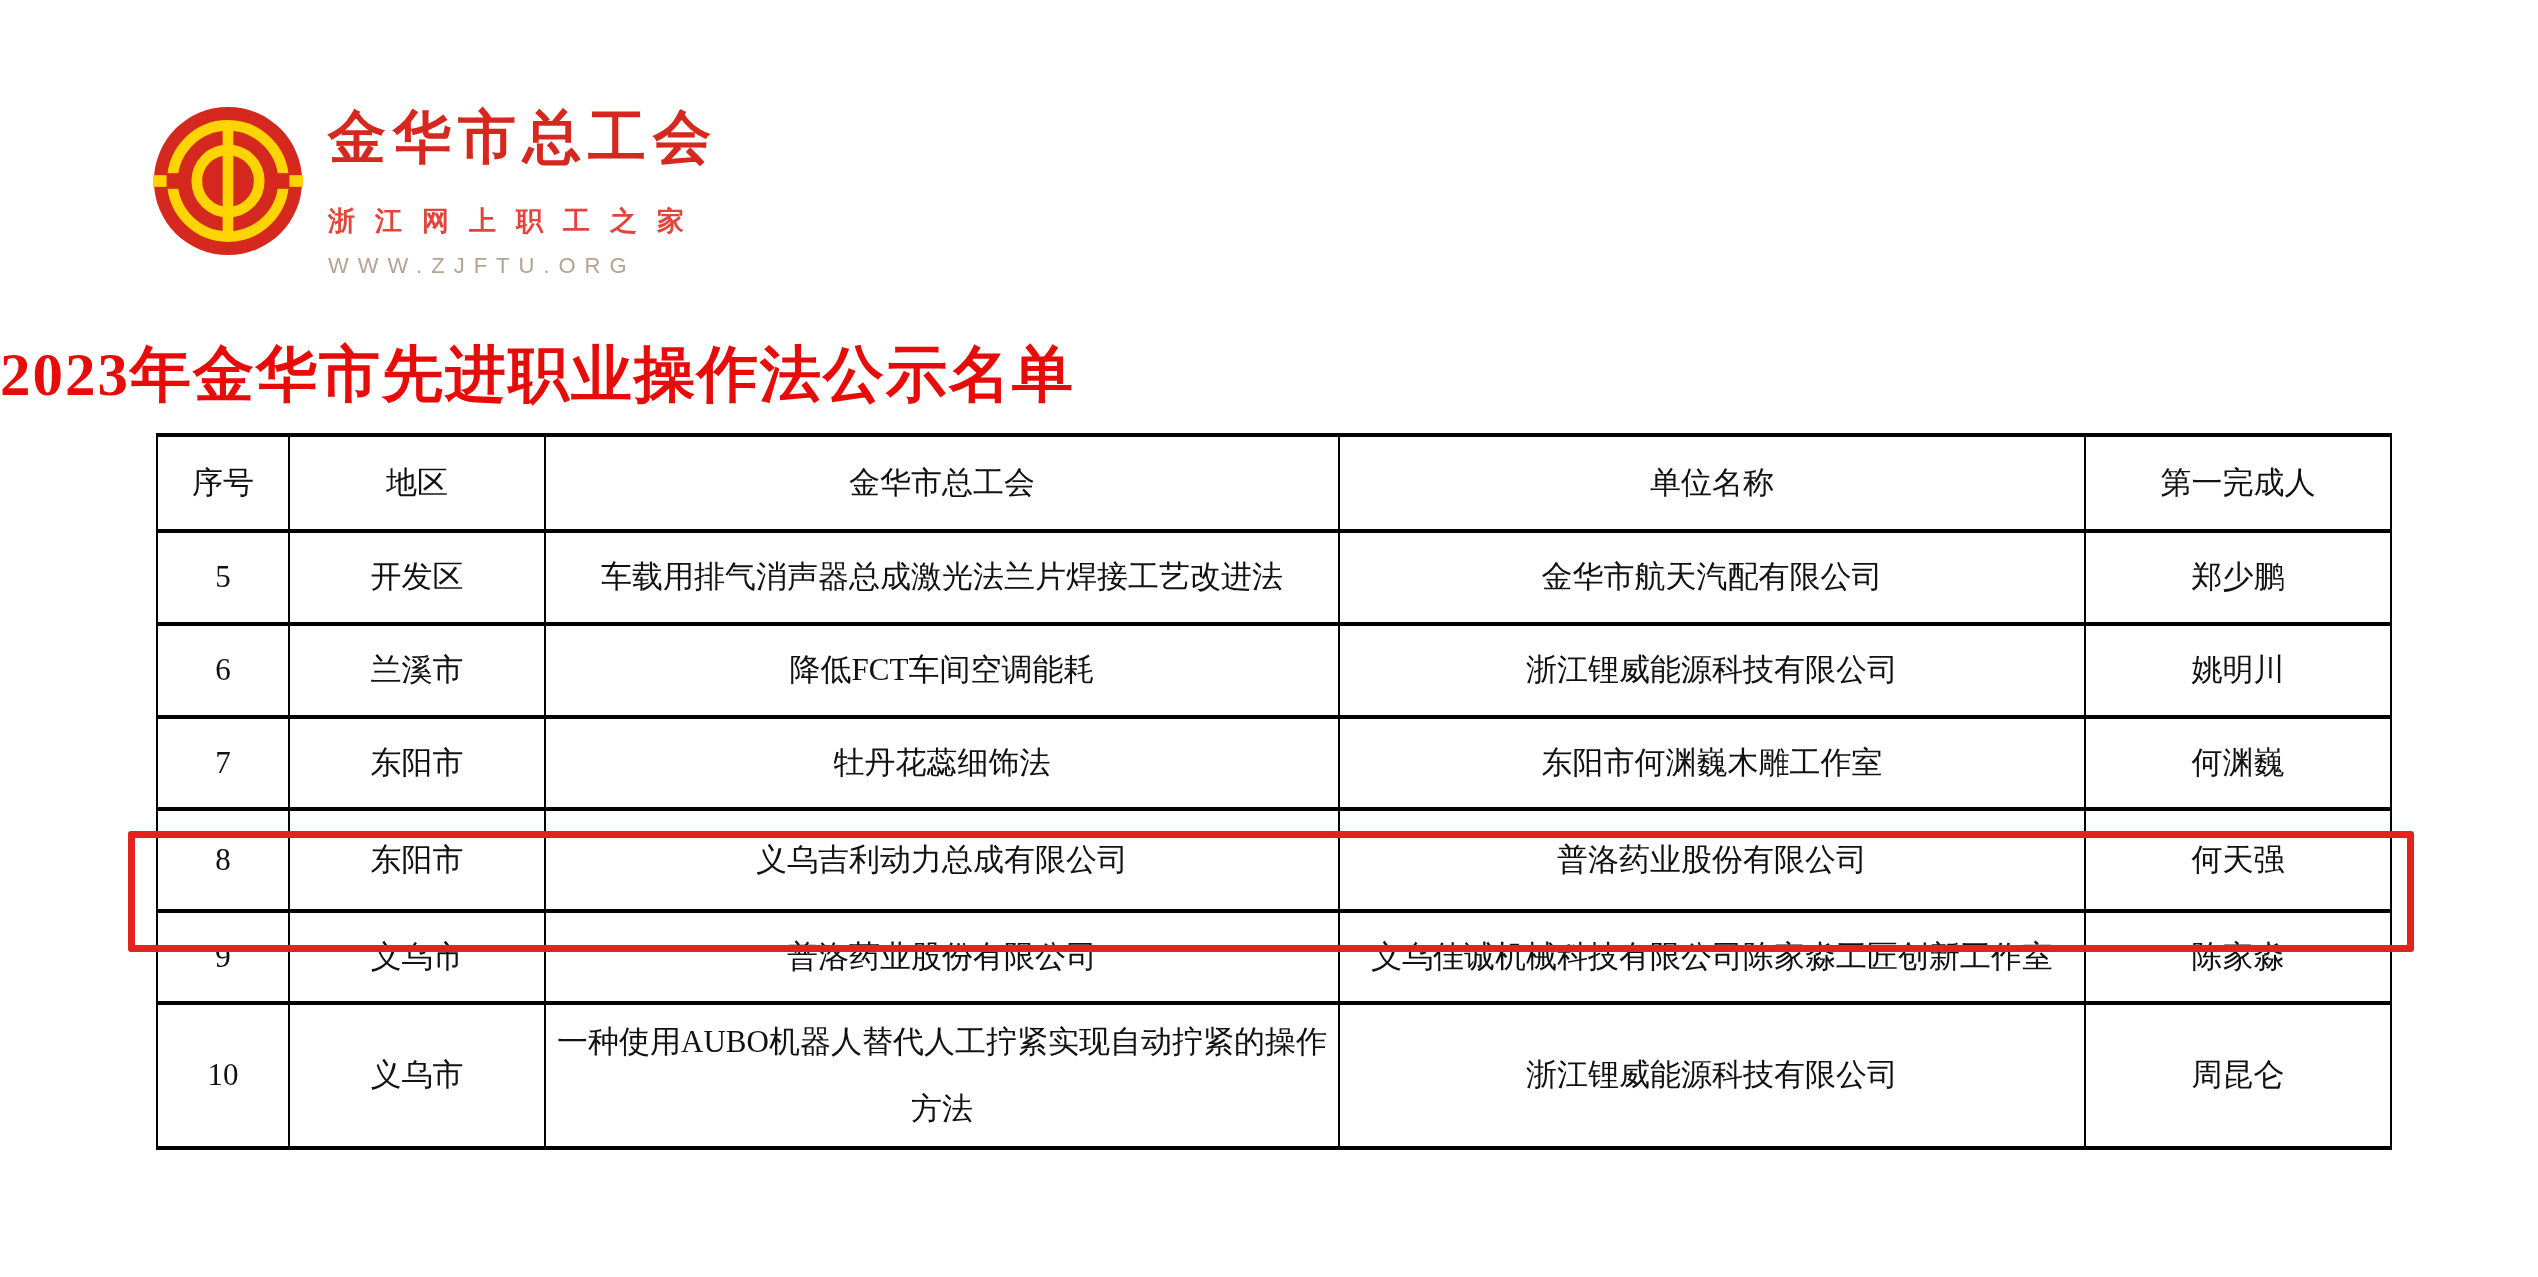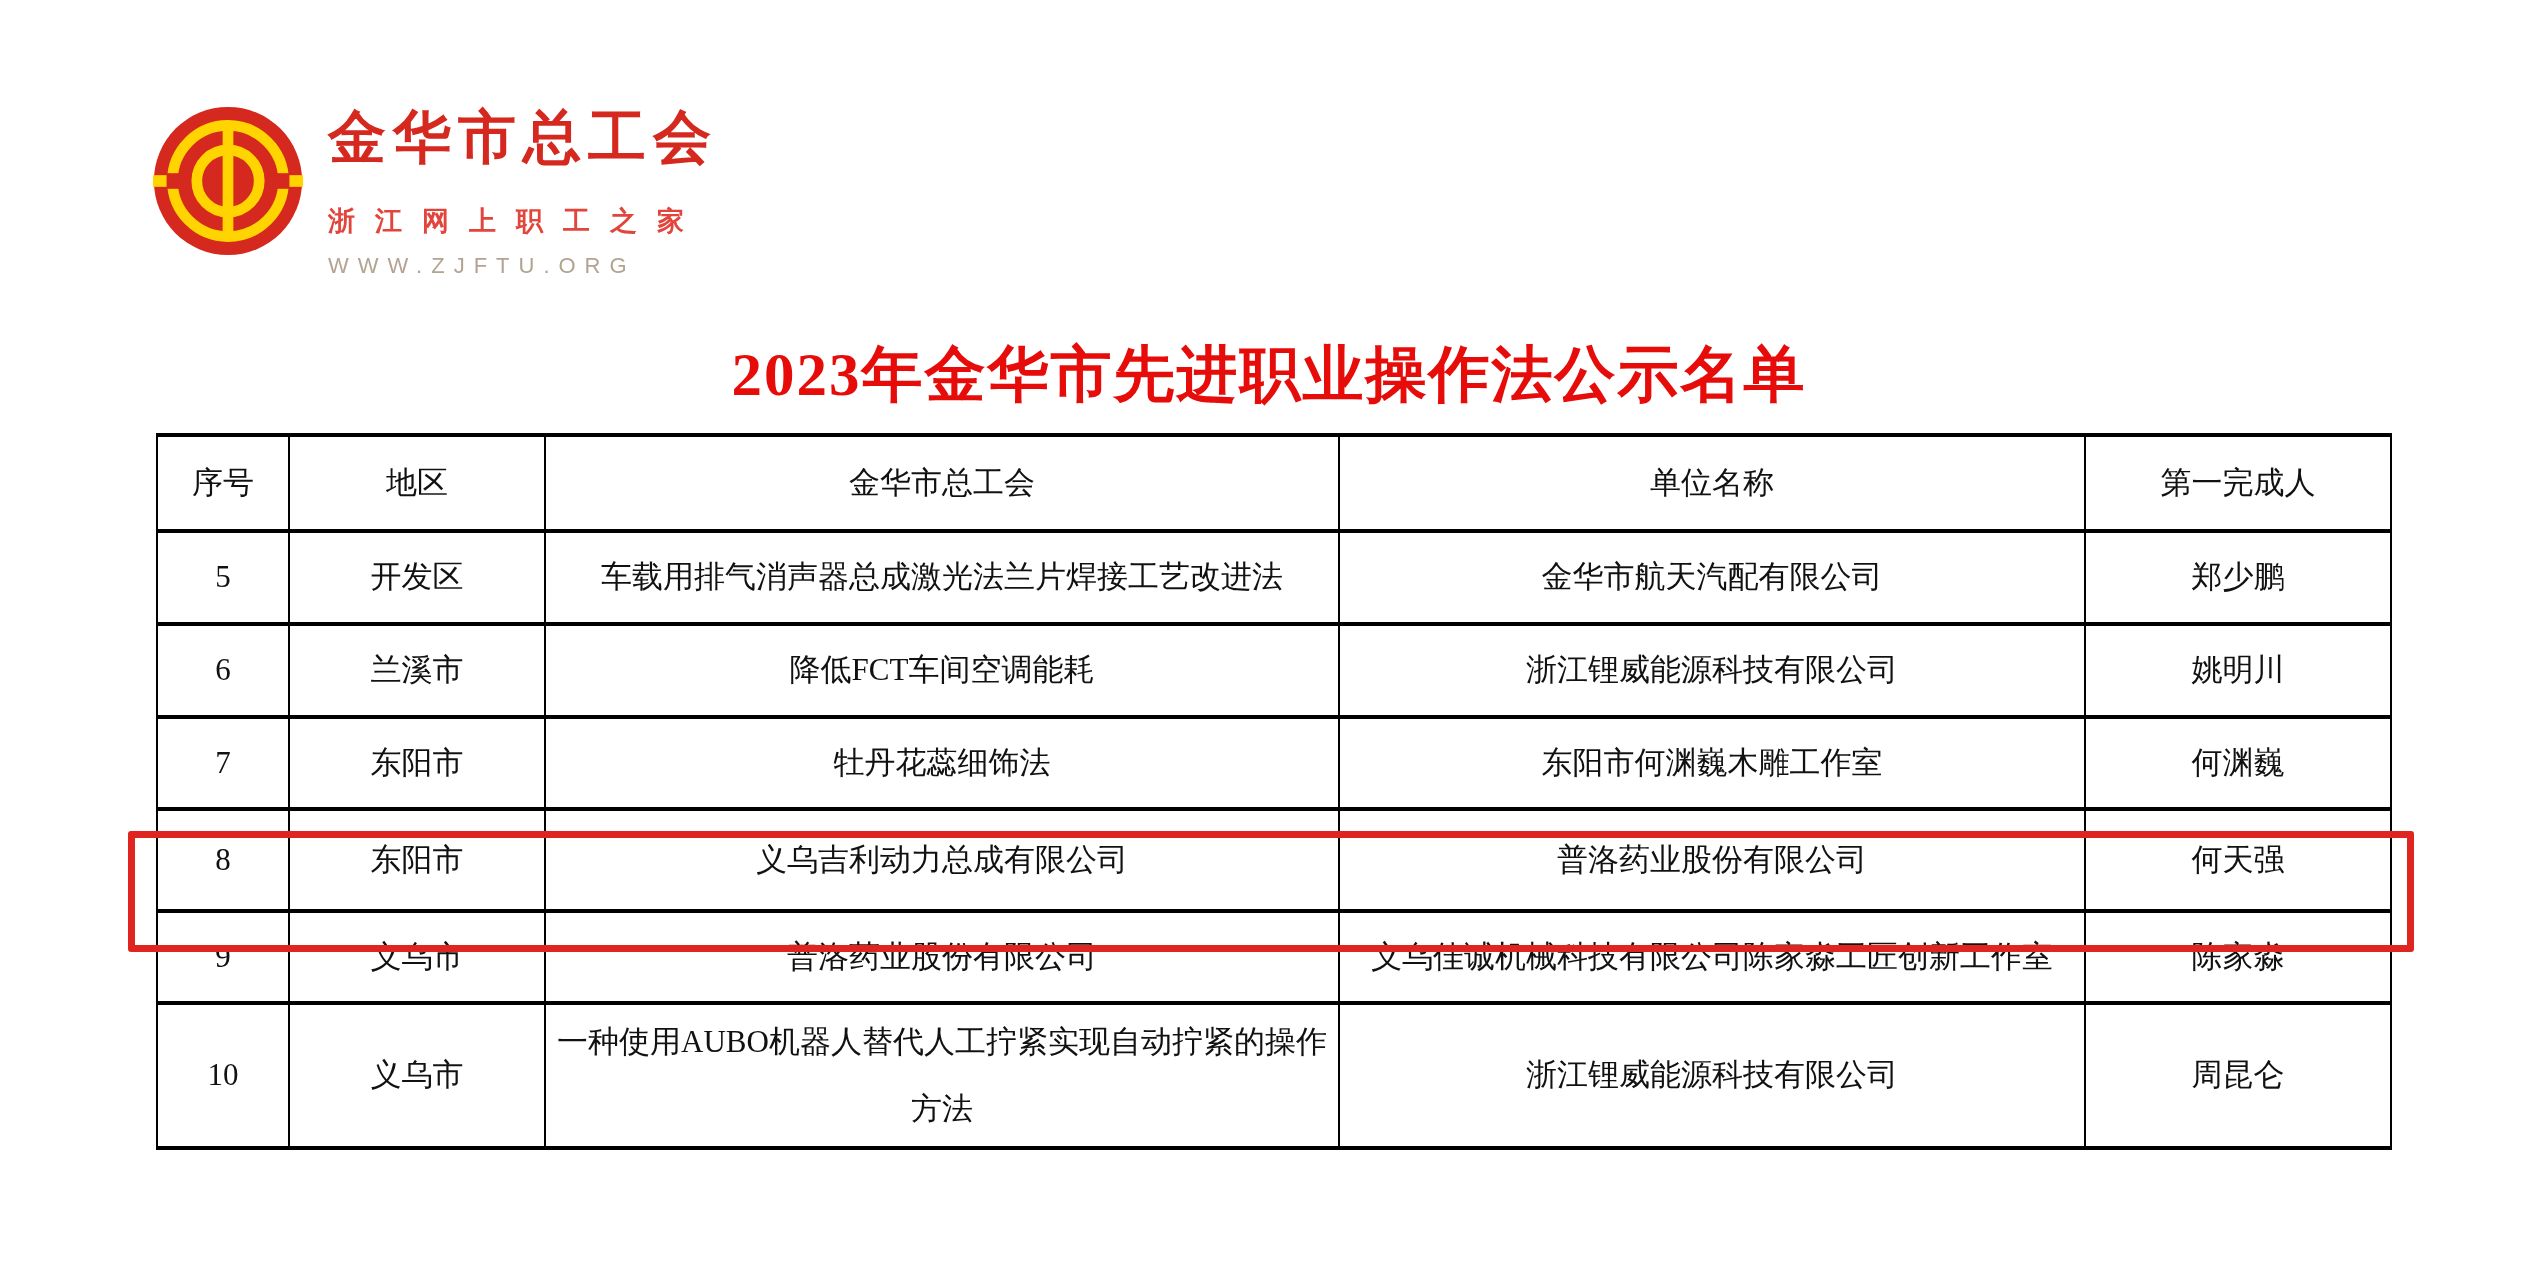--- a/index.html
+++ b/index.html
@@ -29,21 +29,21 @@
   .logo-url{
     margin-top:14px;
     font-size:22px;color:#b3a392;letter-spacing:9px;
     font-family:"Liberation Sans","DejaVu Sans",sans-serif;
     white-space:nowrap;
   }
 
   
   .doc-title{
     position:absolute;left:0;top:334px;width:2538px;
-    text-align:center;
+    text-align:left;
     font-size:61px;font-weight:bold;color:#e60c0a;
     font-family:"Liberation Serif","DejaVu Serif",serif;
     letter-spacing:2px;
   }
 
   
   .tbl{
     position:absolute;left:156px;top:433px;
     width:2234px;
     border-collapse:collapse;

